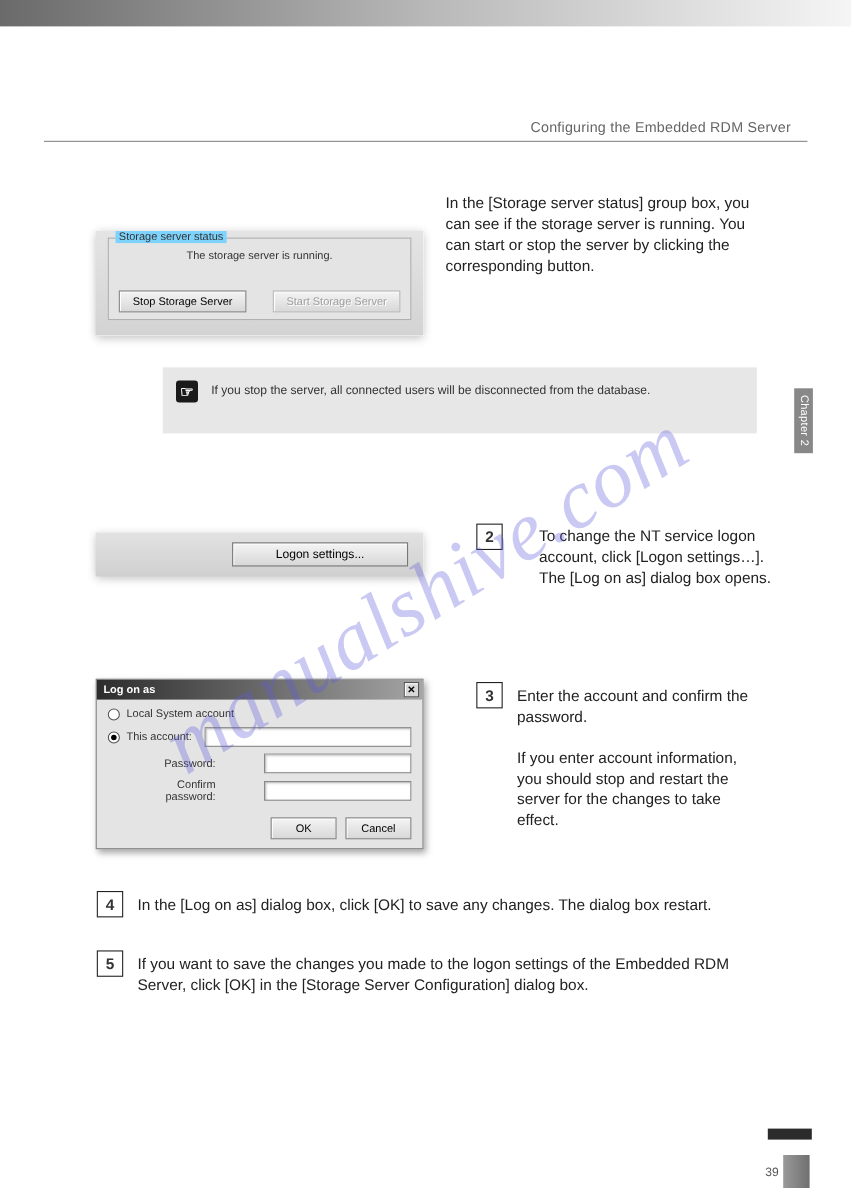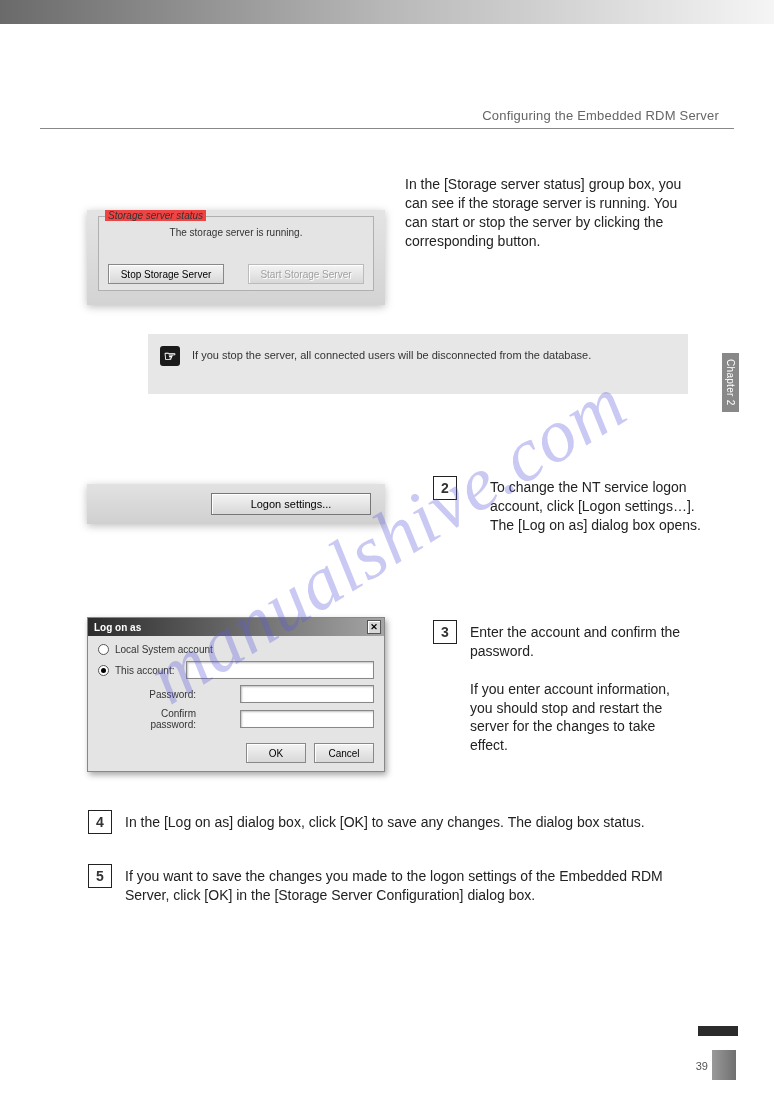--- a/index.html
+++ b/index.html
@@ -58,24 +58,23 @@
   .fieldset1 {
     position: absolute;
     left: 11px; top: 6px;
     width: 276px; height: 75px;
     border: 1px solid #b0b0b0;
     background: #e4e4e4;
   }
   .legend1 {
     position: absolute;
     top: -7px; left: 6px;
-    background: #ef4444;
+    background: #7dd3fc;
     padding: 0 3px;
     font-size: 10px;
-    font-style: italic;
   }
   .status-msg { text-align: center; padding-top: 10px; font-size: 10px; }
   .btnrow { position: absolute; bottom: 6px; left: 9px; right: 9px; display: flex; gap: 24px; }
   .winbtn {
     flex: 1;
     height: 20px;
     font-size: 10px;
     border: 1px solid #888;
     background: linear-gradient(#f4f4f4,#d8d8d8);
     box-shadow: inset 1px 1px 0 #fff;
@@ -294,21 +293,21 @@
       <div class="tinput"></div>
     </div>
     <div class="dlgbtns">
       <button class="winbtn">OK</button>
       <button class="winbtn">Cancel</button>
     </div>
   </div>
 </div>
 
 <div class="boxnum box4">4</div>
-<div class="step-text step4">In the [Log on as] dialog box, click [OK] to save any changes. The dialog box status.</div>
+<div class="step-text step4">In the [Log on as] dialog box, click [OK] to save any changes. The dialog box restart.</div>
 
 <div class="boxnum box5">5</div>
 <div class="step-text step5">If you want to save the changes you made to the logon settings of the Embedded RDM Server, click [OK] in the [Storage Server Configuration] dialog box.</div>
 
 <div class="watermark">manualshive.com</div>
 
 <div class="bottom-bar"></div>
 <div class="pagenum">39</div>
 <div class="pagenum-tab"></div>
 

